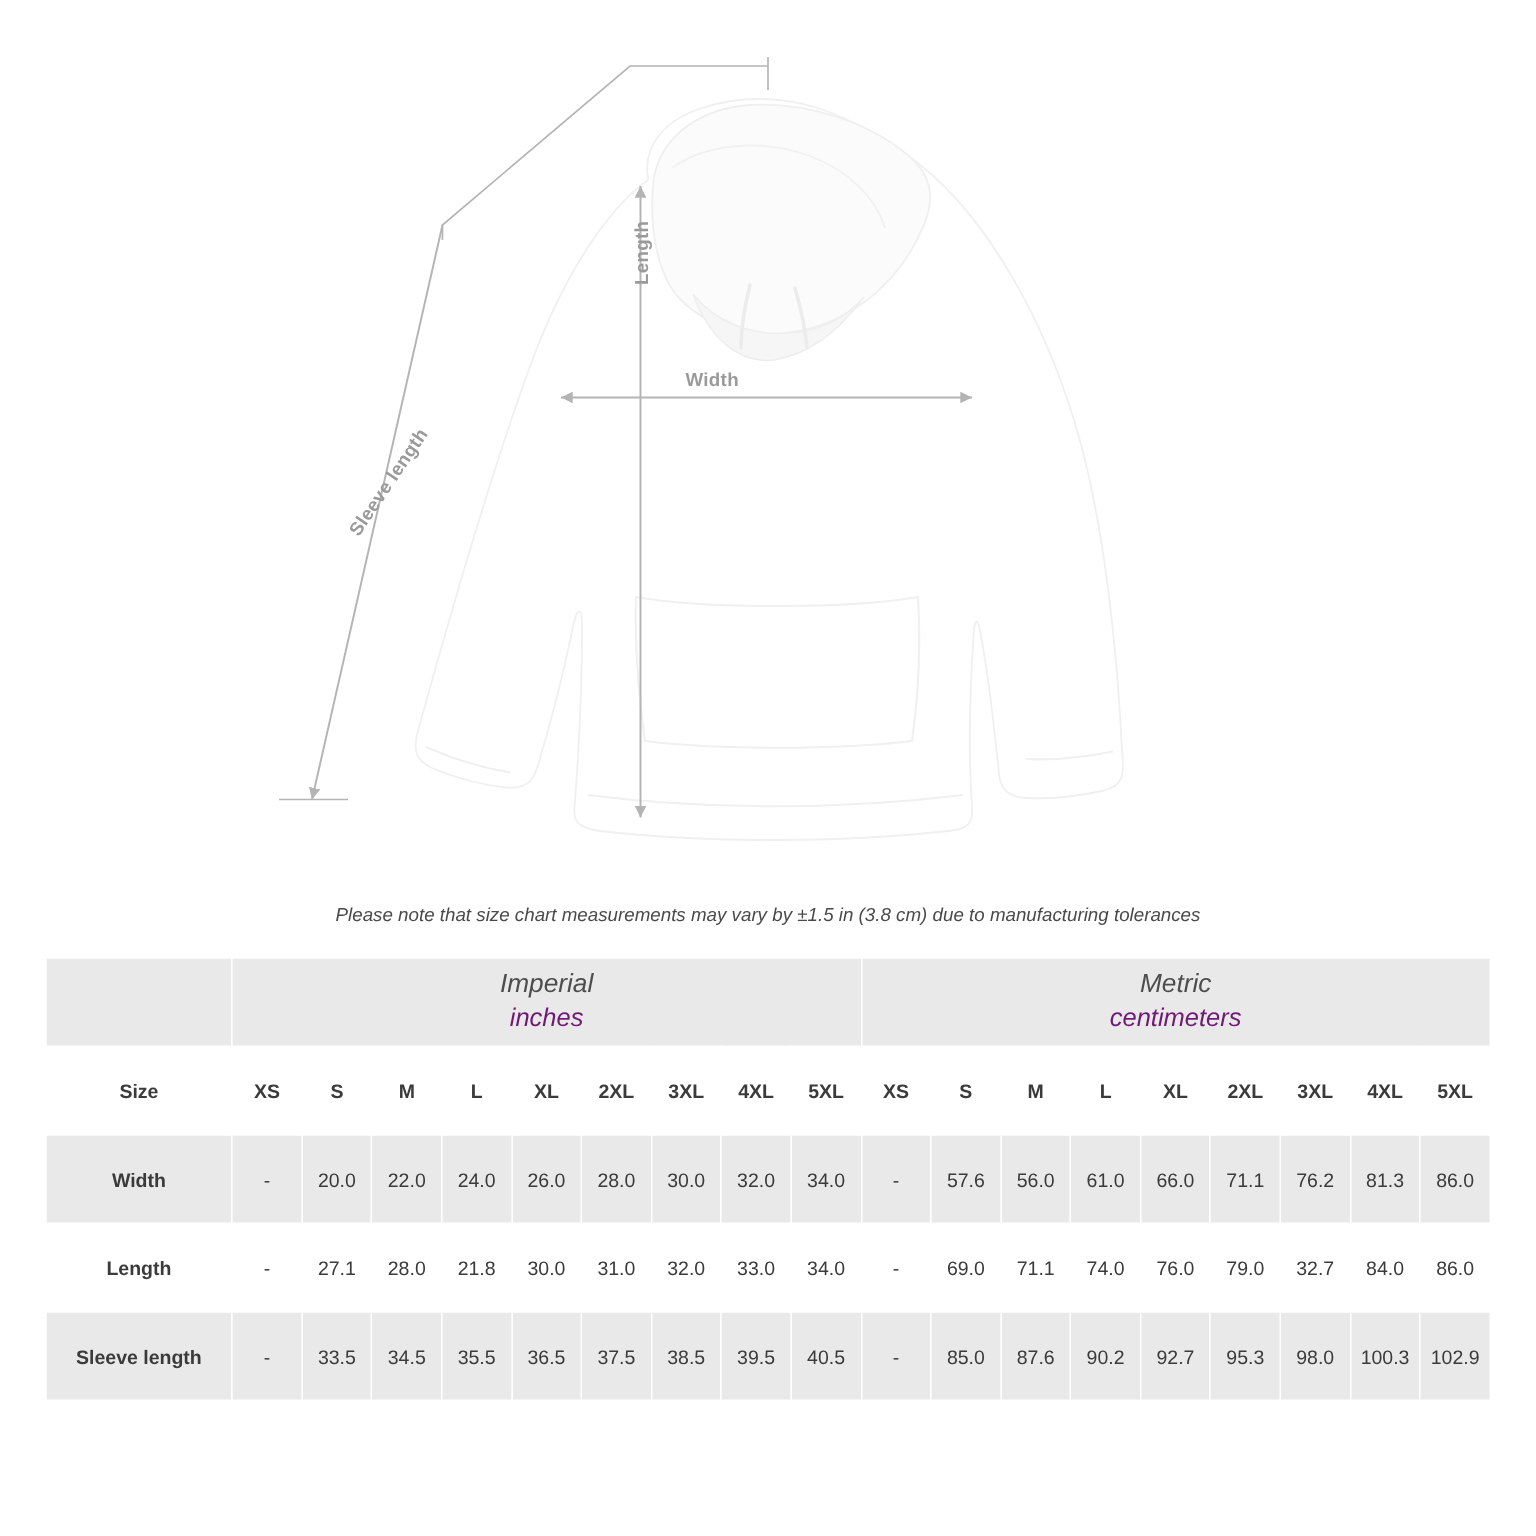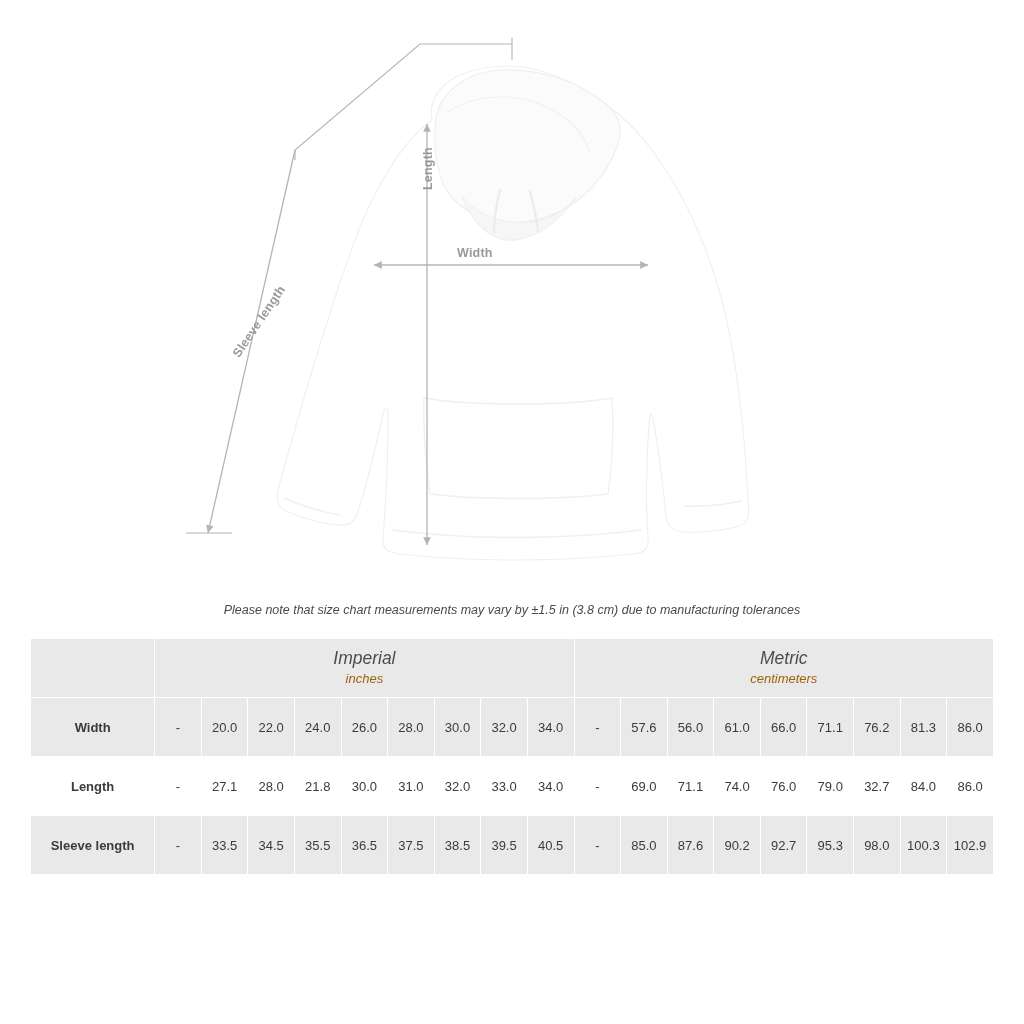--- a/index.html
+++ b/index.html
@@ -96,23 +96,23 @@
     vertical-align: middle;
   }
   .unit-head .u-name {
     font-size: 17.5px;
     font-style: italic;
     font-weight: normal;
     color: #4d4d4d;
     line-height: 1.25;
   }
   .unit-head .u-sub {
-    font-size: 13px;
+    font-size: 17px;
     font-style: italic;
-    color: #a16207;
+    color: #701a75;
     line-height: 1.4;
   }
   .corner-cell {
     background: #e9e9e9;
   }
   .hdr-row td {
     background: #ffffff;
     font-weight: bold;
     font-size: 13.5px;
     color: #3b3b3b;
@@ -230,20 +230,41 @@
           <td class="unit-head" colspan="9">
             <div class="u-name">Imperial</div>
             <div class="u-sub">inches</div>
           </td>
           <td class="unit-head" colspan="9">
             <div class="u-name">Metric</div>
             <div class="u-sub">centimeters</div>
           </td>
         </tr>
 
+        <tr class="hdr-row">
+          <td>Size</td>
+          <td>XS</td>
+          <td>S</td>
+          <td>M</td>
+          <td>L</td>
+          <td>XL</td>
+          <td>2XL</td>
+          <td>3XL</td>
+          <td>4XL</td>
+          <td>5XL</td>
+          <td>XS</td>
+          <td>S</td>
+          <td>M</td>
+          <td>L</td>
+          <td>XL</td>
+          <td>2XL</td>
+          <td>3XL</td>
+          <td>4XL</td>
+          <td>5XL</td>
+        </tr>
 
         <tr class="row-alt">
           <td class="row-label">Width</td>
           <td>-</td>
           <td>20.0</td>
           <td>22.0</td>
           <td>24.0</td>
           <td>26.0</td>
           <td>28.0</td>
           <td>30.0</td>

